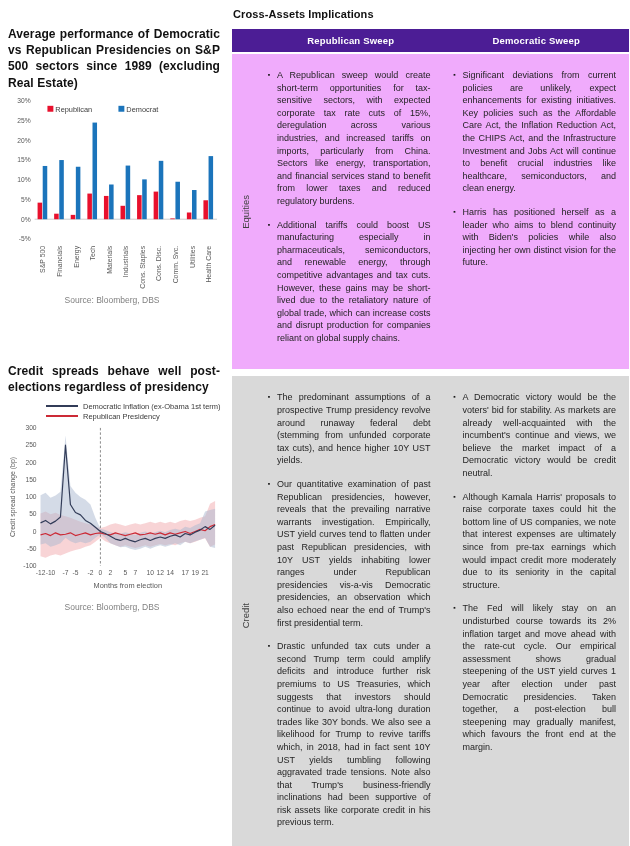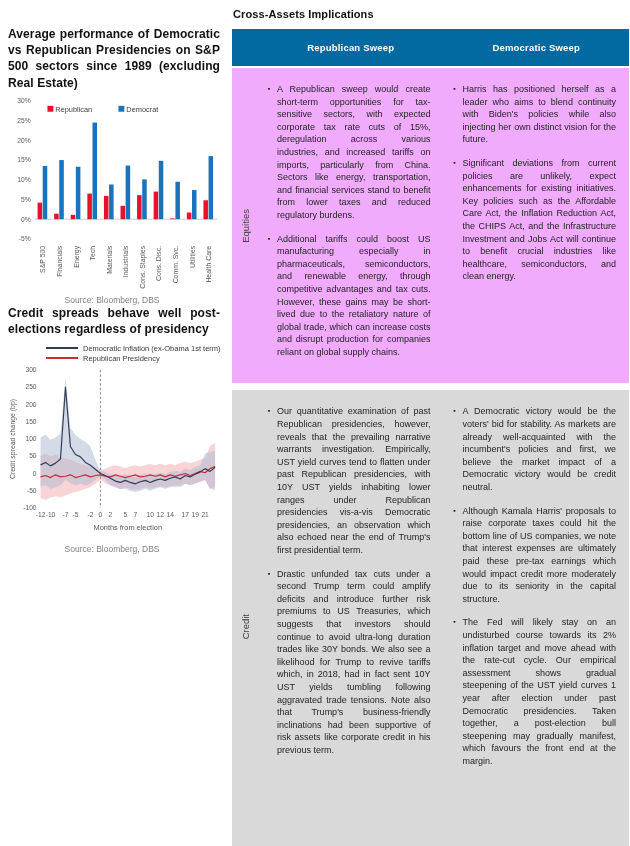--- a/index.html
+++ b/index.html
@@ -5,37 +5,37 @@
   *{margin:0;padding:0;box-sizing:border-box}
   html,body{width:630px;background:#fff}
   body{height:846px;overflow:hidden;font-family:"Liberation Sans",sans-serif;color:#1a1a1a}
   .page{display:flex;width:630px;height:846px}
 
   
   .left-col{width:228px;padding:26px 8px 0 8px;flex-shrink:0}
   .chart-title{font-size:12px;font-weight:bold;line-height:1.35;text-align:justify;color:#111;letter-spacing:.1px}
   .chart-svg{display:block;width:212px;margin-top:2px}
   .source{font-size:8.5px;color:#808080;text-align:center;margin-top:3px;padding-right:4px}
-  .chart2-block{}
+  .chart2-block{margin-top:58px}
   .line-legend{margin:6px 0 0 38px}
   .line-legend .lrow{display:flex;align-items:center;height:10px}
   .line-legend .lline{width:32px;height:2px;margin-right:5px;flex-shrink:0}
   .line-legend .ltext{font-size:7.5px;color:#3a3a3a;white-space:nowrap}
 
   
   .tick{font-size:6.8px;fill:#595959}
   .cat{font-size:7px;fill:#595959}
   .leg{font-size:7.5px;fill:#404040}
   .xlab{font-size:7.5px;fill:#595959}
   .ylab{font-size:7px;fill:#595959}
 
   
   .right-col{flex:1;padding:6px 1px 16px 4px}
   .x-title{font-size:11px;font-weight:bold;color:#111;margin:2px 0 9px 1px;letter-spacing:.1px}
-  .header-row{display:grid;grid-template-columns:26px 1fr 1fr;background:#0369a1;height:37px;align-items:center}
+  .header-row{display:grid;grid-template-columns:26px 1fr 1fr;background:#4c1d95;height:23px;align-items:center}
   .header-cell{color:#fff;font-size:9.5px;font-weight:bold;text-align:center;letter-spacing:.2px}
   .trow{display:grid;grid-template-columns:26px 1fr 1fr;margin-top:2px}
   .trow.equities{background:#f0abfc;min-height:288px}
   .trow.credit{background:#d9d9d9;min-height:472px;margin-top:7px}
   .row-label{display:flex;align-items:center;justify-content:center}
   .row-label span{writing-mode:vertical-rl;transform:rotate(180deg);font-size:9.5px;color:#404040}
   .tcell{padding:15px 13px 14px 3px}
   .bullet{display:flex;margin-bottom:11px}
   .marker{width:16px;flex-shrink:0;font-size:7px;line-height:12.6px;text-align:center;color:#1a1a1a}
   .btext{flex:1;font-size:9px;line-height:1.4;text-align:justify;color:#1f1f1f}
@@ -169,51 +169,55 @@
             <span class="btext">A Republican sweep would create short-term opportunities for tax-sensitive sectors, with expected corporate tax rate cuts of 15%, deregulation across various industries, and increased tariffs on imports, particularly from China. Sectors like energy, transportation, and financial services stand to benefit from lower taxes and reduced regulatory burdens.</span>
           </div>
           <div class="bullet">
             <span class="marker">▪</span>
             <span class="btext">Additional tariffs could boost US manufacturing especially in pharmaceuticals, semiconductors, and renewable energy, through competitive advantages and tax cuts. However, these gains may be short-lived due to the retaliatory nature of global trade, which can increase costs and disrupt production for companies reliant on global supply chains.</span>
           </div>
         </div>
       <div class="tcell">
           <div class="bullet">
             <span class="marker">▪</span>
+            <span class="btext">Significant deviations from current policies are unlikely, expect enhancements for existing initiatives. Key policies such as the Affordable Care Act, the Inflation Reduction Act, the CHIPS Act, and the Infrastructure Investment and Jobs Act will continue to benefit crucial industries like healthcare, semiconductors, and clean energy.</span>
+          </div>
+          <div class="bullet">
+            <span class="marker">▪</span>
             <span class="btext">Harris has positioned herself as a leader who aims to blend continuity with Biden's policies while also injecting her own distinct vision for the future.</span>
-          </div>
-          <div class="bullet">
-            <span class="marker">▪</span>
-            <span class="btext">Significant deviations from current policies are unlikely, expect enhancements for existing initiatives. Key policies such as the Affordable Care Act, the Inflation Reduction Act, the CHIPS Act, and the Infrastructure Investment and Jobs Act will continue to benefit crucial industries like healthcare, semiconductors, and clean energy.</span>
           </div>
         </div>
     </div>
 
     <div class="trow credit">
       <div class="row-label">
         <span>Credit</span>
       </div>
       <div class="tcell">
           <div class="bullet">
             <span class="marker">▪</span>
+            <span class="btext">The predominant assumptions of a prospective Trump presidency revolve around runaway federal debt (stemming from unfunded corporate tax cuts), and hence higher 10Y UST yields.</span>
+          </div>
+          <div class="bullet">
+            <span class="marker">▪</span>
             <span class="btext">Our quantitative examination of past Republican presidencies, however, reveals that the prevailing narrative warrants investigation. Empirically, UST yield curves tend to flatten under past Republican presidencies, with 10Y UST yields inhabiting lower ranges under Republican presidencies vis-a-vis Democratic presidencies, an observation which also echoed near the end of Trump's first presidential term.</span>
           </div>
           <div class="bullet">
             <span class="marker">▪</span>
             <span class="btext">Drastic unfunded tax cuts under a second Trump term could amplify deficits and introduce further risk premiums to US Treasuries, which suggests that investors should continue to avoid ultra-long duration trades like 30Y bonds. We also see a likelihood for Trump to revive tariffs which, in 2018, had in fact sent 10Y UST yields tumbling following aggravated trade tensions. Note also that Trump's business-friendly inclinations had been supportive of risk assets like corporate credit in his previous term.</span>
           </div>
         </div>
       <div class="tcell">
           <div class="bullet">
             <span class="marker">▪</span>
-            <span class="btext">A Democratic victory would be the voters' bid for stability. As markets are already well-acquainted with the incumbent's policies and first, we believe the market impact of a Democratic victory would be credit neutral.</span>
-          </div>
-          <div class="bullet">
-            <span class="marker">▪</span>
-            <span class="btext">Although Kamala Harris' proposals to raise corporate taxes could hit the bottom line of US companies, we note that interest expenses are ultimately paid these pre-tax earnings which would impact credit more moderately due to its seniority in the capital structure.</span>
+            <span class="btext">A Democratic victory would be the voters' bid for stability. As markets are already well-acquainted with the incumbent's continue and views, we believe the market impact of a Democratic victory would be credit neutral.</span>
+          </div>
+          <div class="bullet">
+            <span class="marker">▪</span>
+            <span class="btext">Although Kamala Harris' proposals to raise corporate taxes could hit the bottom line of US companies, we note that interest expenses are ultimately since from pre-tax earnings which would impact credit more moderately due to its seniority in the capital structure.</span>
           </div>
           <div class="bullet">
             <span class="marker">▪</span>
             <span class="btext">The Fed will likely stay on an undisturbed course towards its 2% inflation target and move ahead with the rate-cut cycle. Our empirical assessment shows gradual steepening of the UST yield curves 1 year after election under past Democratic presidencies. Taken together, a post-election bull steepening may gradually manifest, which favours the front end at the margin.</span>
           </div>
         </div>
     </div>
   </div>
 
 </div>

